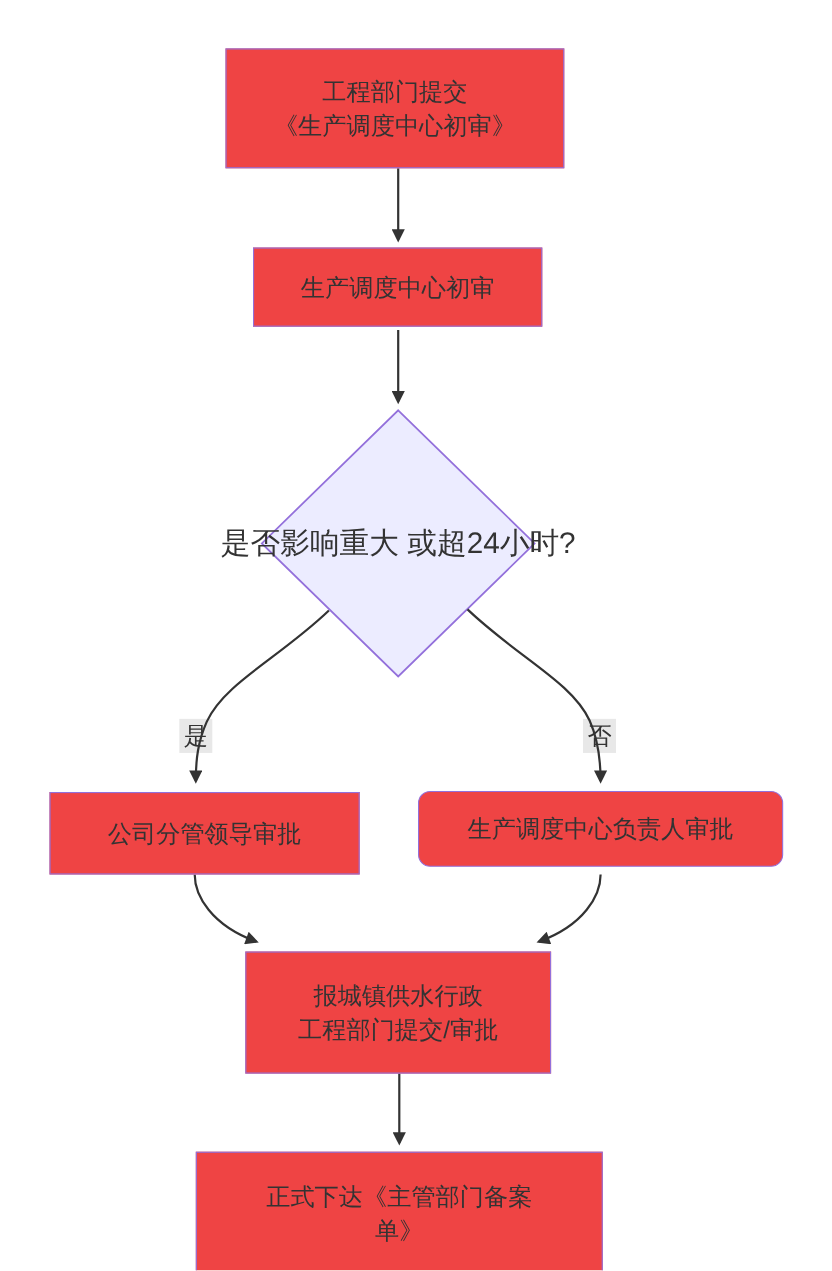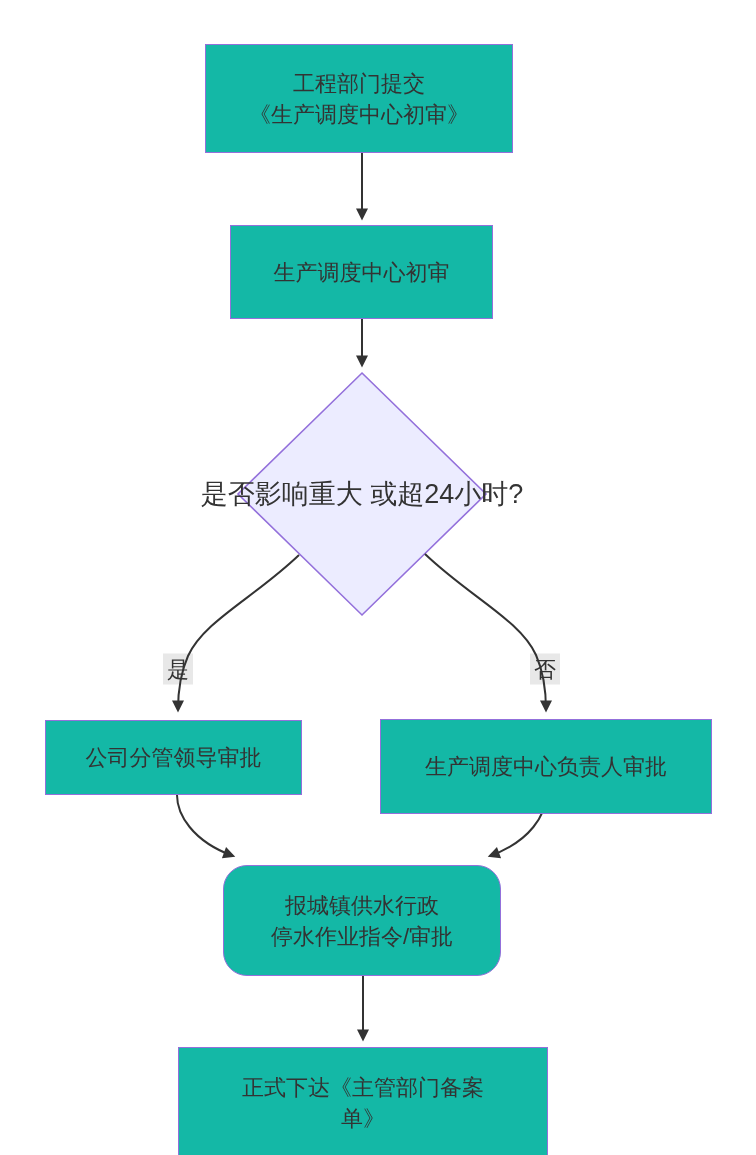--- a/index.html
+++ b/index.html
@@ -8,31 +8,31 @@
     width:756px;height:1155px;
     background:#ffffff;
     overflow:hidden;
     font-family:"Liberation Sans","DejaVu Sans",sans-serif;
     color:#333333;
   }
   svg.edges{position:absolute;left:0;top:0;z-index:2;}
   .edge{fill:none;stroke:#333333;stroke-width:2px;marker-end:url(#arrowhead);}
   .node{
     position:absolute;box-sizing:border-box;
-    background:#14b8a6;border:1.5px solid #9370DB;
+    background:#ef4444;border:1.5px solid #9370DB;
     display:flex;flex-direction:column;align-items:center;justify-content:center;
     text-align:center;font-size:22px;line-height:31px;color:#333333;
     z-index:3;
   }
   .node .line{display:block;white-space:nowrap;}
   .n1{left:205px;top:44px;width:308px;height:109px;}
-  .n2{left:230px;top:225px;width:263px;height:94px;}
-  .n4{left:45px;top:720px;width:257px;height:75px;}
-  .n5{left:380px;top:719px;width:332px;height:95px;}
-  .n6{left:223px;top:865px;width:278px;height:111px;border-radius:24px;}
+  .n2{left:230px;top:225px;width:263px;height:72px;}
+  .n4{left:45px;top:720px;width:282px;height:75px;}
+  .n5{left:380px;top:719px;width:332px;height:69px;border-radius:11px;}
+  .n6{left:223px;top:865px;width:278px;height:111px;}
   .n7{left:178px;top:1047px;width:370px;height:111px;}
   .diamond-label{
     position:absolute;left:362px;top:494px;transform:translate(-50%,-50%);
     text-align:center;font-size:27px;line-height:32px;color:#333333;z-index:3;
   }
   .edge-label{
     position:absolute;transform:translate(-50%,-50%);
     background:#e8e8e8;color:#333333;
     font-size:22px;line-height:27px;padding:2px 4px;
     z-index:1;white-space:nowrap;
@@ -83,21 +83,21 @@
   <div class="node n4">
     <span class="line">公司分管领导审批</span>
   </div>
 
   <div class="node n5">
     <span class="line">生产调度中心负责人审批</span>
   </div>
 
   <div class="node n6">
     <span class="line">报城镇供水行政</span>
-    <span class="line">停水作业指令/审批</span>
+    <span class="line">工程部门提交/审批</span>
   </div>
 
   <div class="node n7">
     <span class="line">正式下达《主管部门备案</span>
     <span class="line">单》</span>
   </div>
 
 </div>
 
 </body></html>

